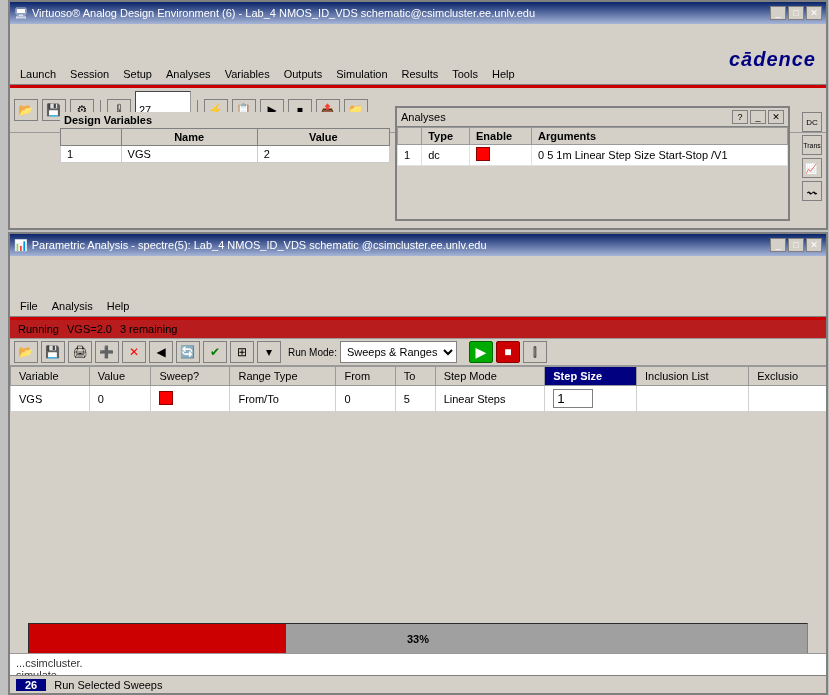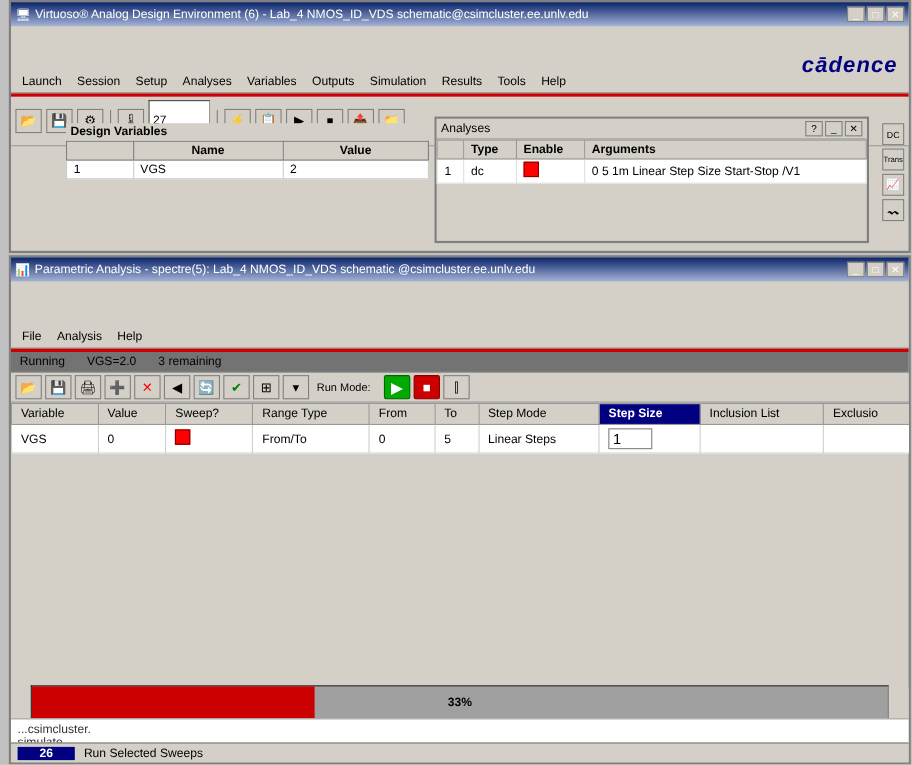--- a/index.html
+++ b/index.html
@@ -213,22 +213,22 @@
       background: #d4d0c8;
       padding: 2px 4px;
       gap: 2px;
       border-bottom: 1px solid #808080;
     }
 
     .param-status-bar {
       display: flex;
       align-items: center;
       padding: 3px 8px;
-      background: #737373;
-      gap: 20px;
+      background: #b91c1c;
+      gap: 8px;
       border-bottom: 1px solid #999;
       font-size: 11px;
     }
 
     .param-toolbar {
       display: flex;
       align-items: center;
       padding: 2px 4px;
       gap: 3px;
       background: #d4d0c8;
@@ -365,21 +365,21 @@
       background: #d4d0c8;
       display: flex;
       align-items: center;
       padding: 0 6px;
       border-top: 1px solid #808080;
       gap: 8px;
     }
     .status-num {
       background: #000080;
       color: white;
-      padding: 0 20px;
+      padding: 0 9px;
       font-size: 11px;
       font-weight: bold;
       min-width: 20px;
       text-align: center;
     }
 
     
     .red-line {
       height: 3px;
       background: #cc0000;
@@ -556,20 +556,23 @@
       </div>
     <div class="tb-btn">
         <span>🔄</span>
       </div>
     <div class="tb-btn" style="color:green;">✔</div>
     <div class="tb-btn">
         <span>⊞</span>
       </div>
     <div class="tb-btn">▾</div>
     <span class="run-mode-label">Run Mode:</span>
+    <select class="run-mode-select">
+      <option>Sweeps &amp; Ranges</option>
+    </select>
     <div style="width:6px;"></div>
     <div class="play-btn">
         <span>▶</span>
       </div>
     <div class="stop-btn">
         <span>■</span>
       </div>
     <div class="tb-btn">
         <span>⫿</span>
       </div>

